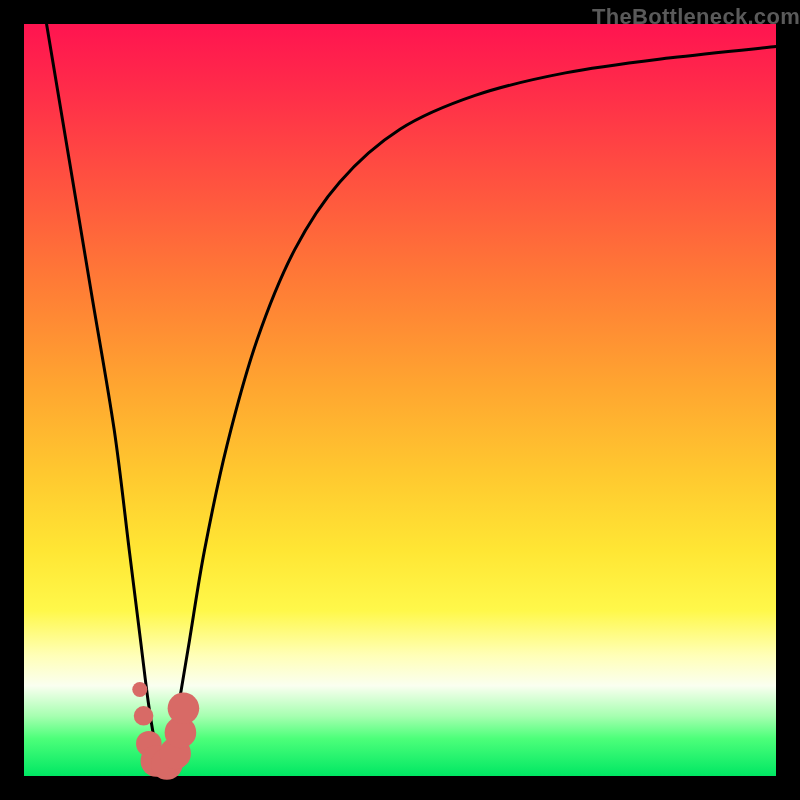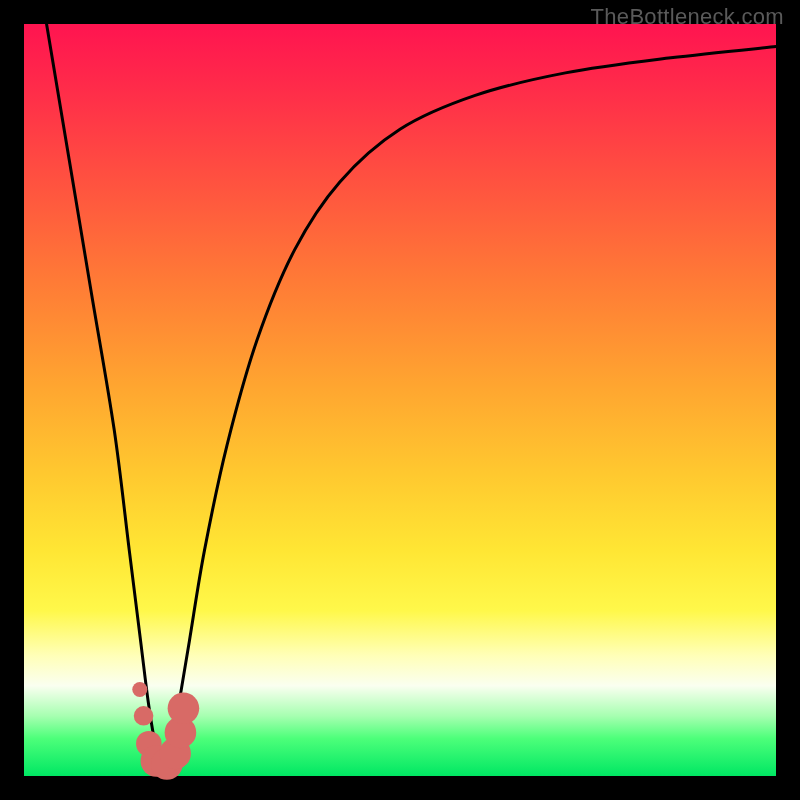--- a/index.html
+++ b/index.html
@@ -28,24 +28,24 @@
       #fff84a 78%,
       #ffffb8 84%,
       #fafff0 88%,
       #a7ffb1 92%,
       #4dff7a 95%,
       #00e763 100%);
   }
   .watermark {
     position: absolute;
     top: 4px;
-    right: 16px;
+    right: 0;
     color: #5a5a5a;
     font-size: 22px;
-    font-weight: 400;
+    font-weight: 700;
     letter-spacing: 0.3px;
     user-select: none;
   }
   svg.plot {
     position: absolute;
     left: 24px;
     top: 24px;
     width: 752px;
     height: 752px;
     overflow: visible;

